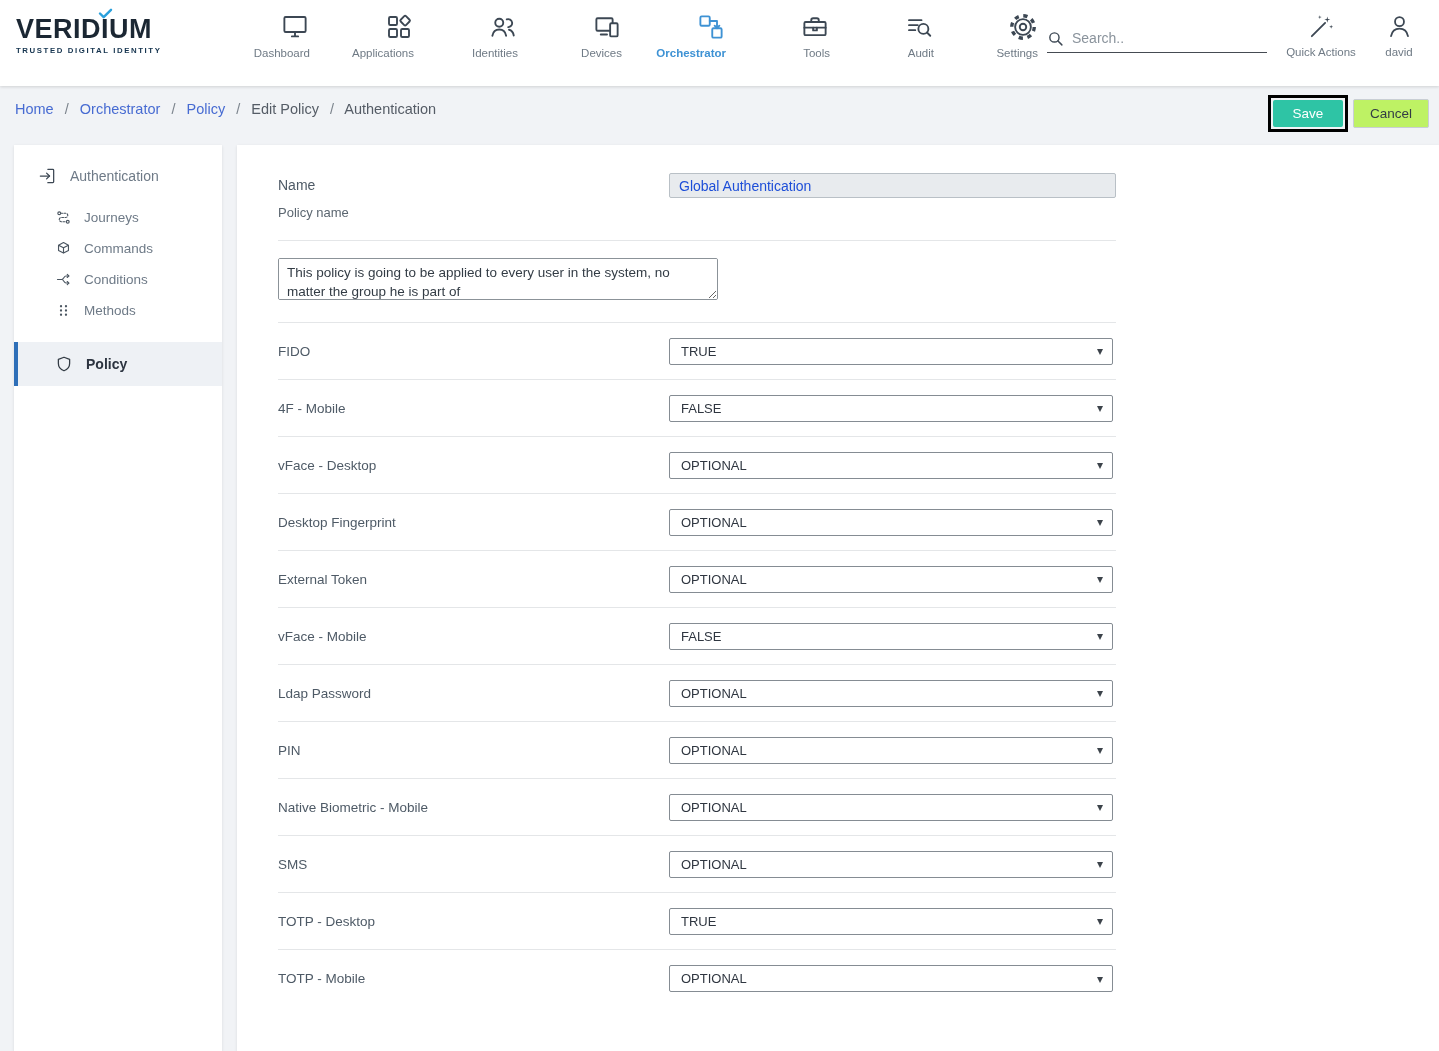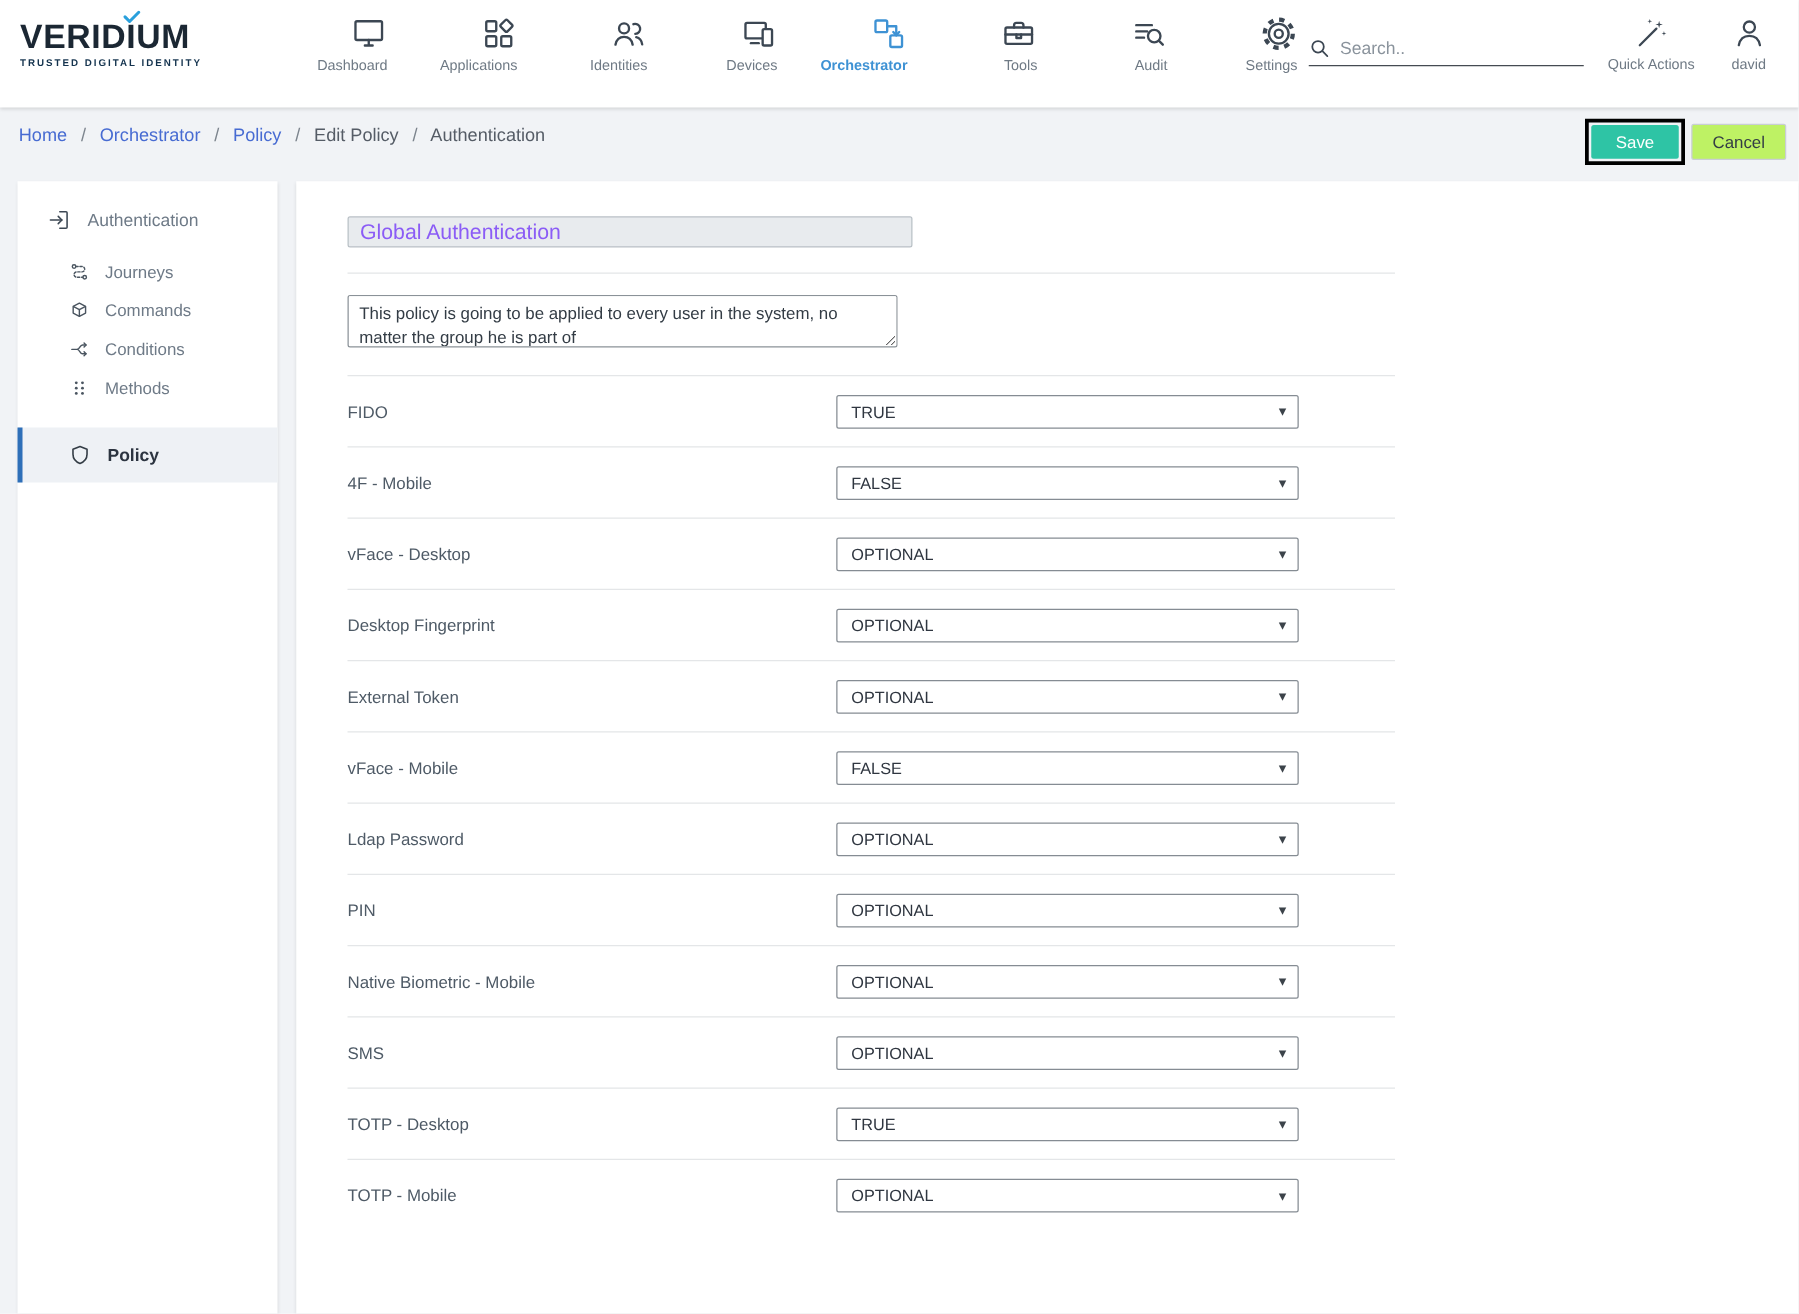--- a/index.html
+++ b/index.html
@@ -69,33 +69,33 @@
   .row { display:flex; border-bottom:1px solid #e4e6e8; width:838px; }
   .row:last-child { border-bottom:none; }
   .labcol { width:391px; flex:none; }
   .lab-main { font-size:14px; color:#4e5a66; }
   .lab-sub { font-size:13px; color:#5b6670; }
 
   .row-name { padding:26px 0 20px; align-items:flex-start; }
   .row-name .lab-main { margin-top:4px; }
   .row-name .lab-sub  { margin-top:12px; }
   .inp-name { width:452px; height:25px; background:#e8ebee; border:1px solid #b9c0c6;
-              color:#8b5cf6; font-size:17px; padding:0 9px; border-radius:2px;
+              color:#1d4ed8; font-size:14px; padding:0 9px; border-radius:2px;
               font-family:"Liberation Sans",sans-serif; }
 
   .row-desc { padding:17px 0 22px; align-items:flex-start; }
   .row-desc .lab-main { margin-top:8px; }
   .row-desc .lab-sub  { margin-top:30px; }
   .inp-desc { width:440px; height:42px; border:1px solid #8b9298; color:#333c45; font-size:13.5px;
               padding:4px 8px; line-height:1.42; resize:both; border-radius:2px;
               font-family:"Liberation Sans",sans-serif; }
 
   .frow { height:57px; align-items:center; }
   .flabel { width:391px; flex:none; font-size:13.5px; color:#4e5a66; }
-  .fselect { width:370px; height:27px; border:1px solid #858c93; display:flex; align-items:center;
+  .fselect { width:444px; height:27px; border:1px solid #858c93; display:flex; align-items:center;
              justify-content:space-between; padding:0 9px 0 11px; font-size:13px; color:#2f3640;
              cursor:pointer; background:#fff; border-radius:2px; }
   .caret { font-size:12px; color:#3c434a; line-height:1; }
 </style>
 </head>
 <body>
 
 <div class="header">
 
   <div class="logo">
@@ -279,20 +279,24 @@
         <path d="M12 3l7.5 2.8v5.4c0 4.9-3.2 8.2-7.5 9.8-4.3-1.6-7.5-4.9-7.5-9.8V5.8z"></path>
       </svg>
     <span>Policy</span>
   </div>
 </div>
 
 <div class="content">
   <div class="form">
 
     <div class="row row-name">
+      <div class="labcol">
+        <div class="lab-main">Name</div>
+        <div class="lab-sub">Policy name</div>
+      </div>
       <input class="inp-name" readonly="" value="Global Authentication" style="">
     </div>
 
     <div class="row row-desc">
       <textarea class="inp-desc" style="">This policy is going to be applied to every user in the system, no matter the group he is part of</textarea>
     </div>
 
     <div class="row frow">
       <div class="flabel">FIDO</div>
       <div class="fselect">

